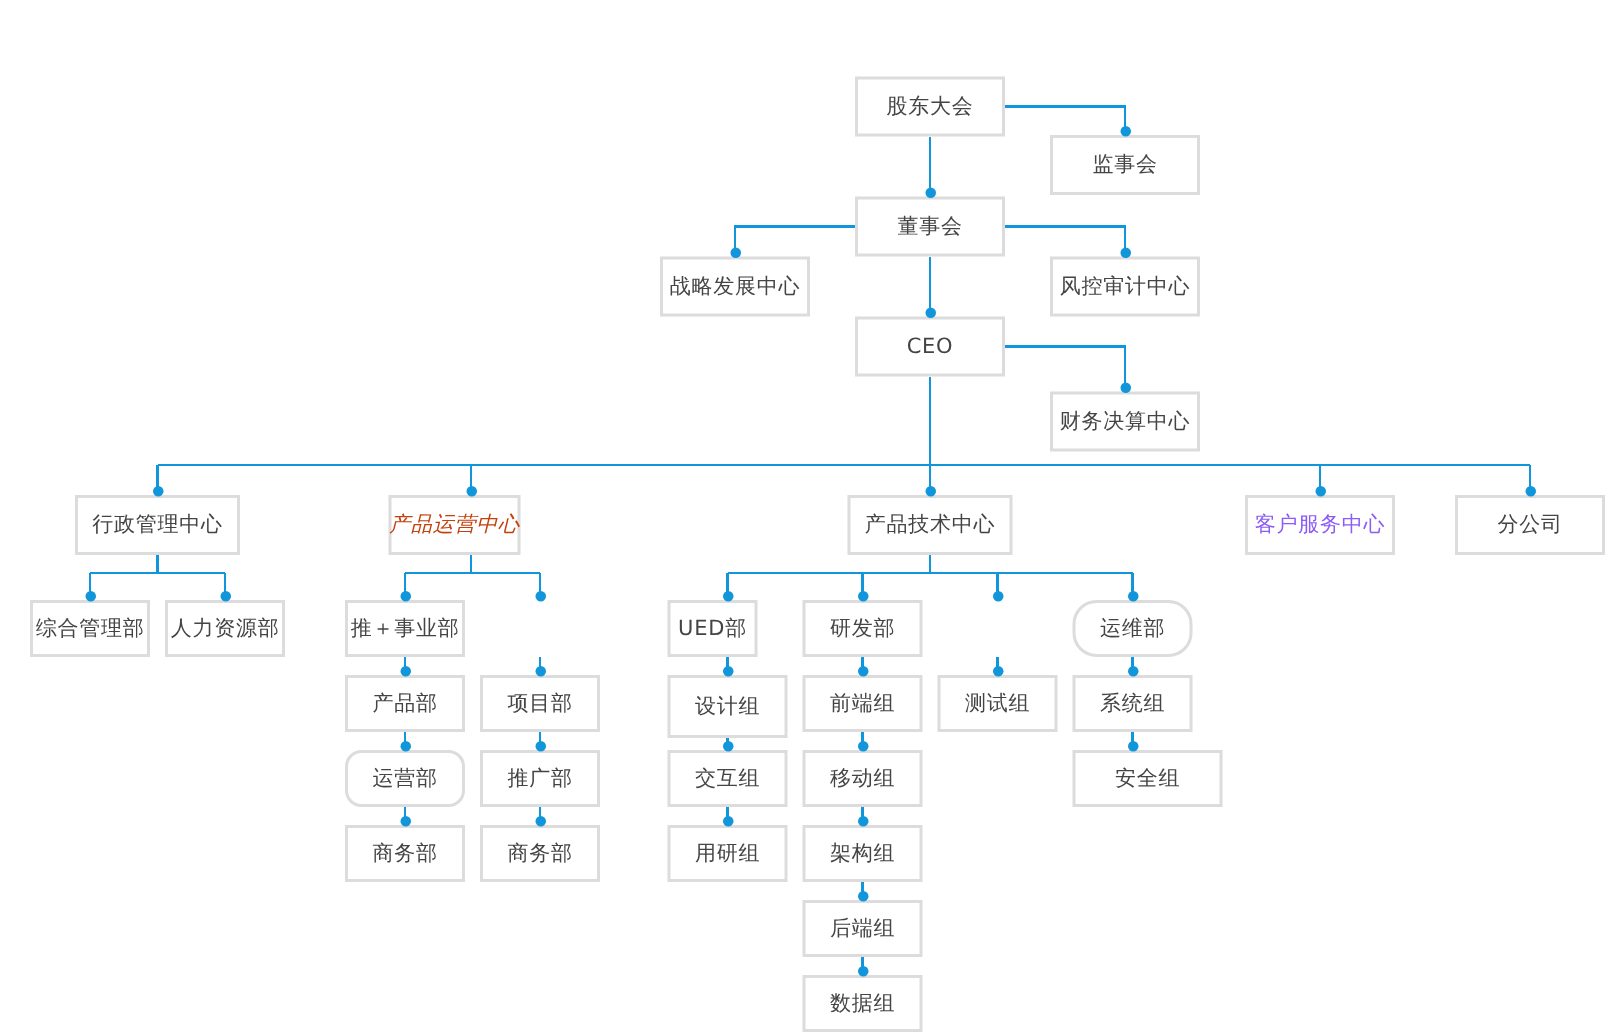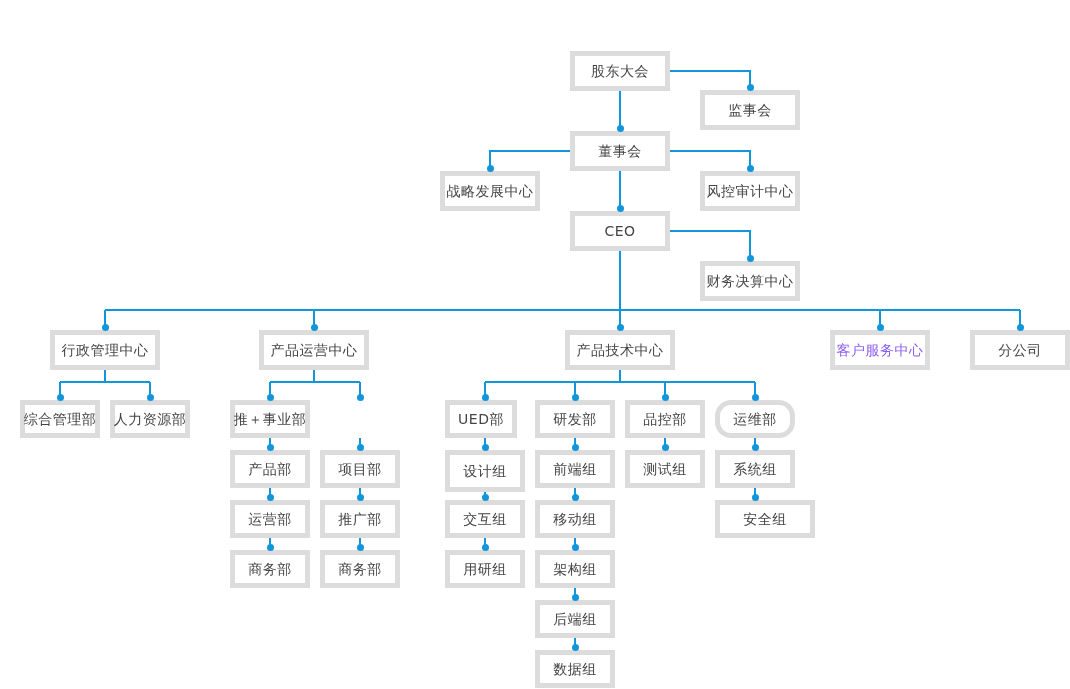--- a/index.html
+++ b/index.html
@@ -22,21 +22,21 @@
     position: absolute;
     left: 0;
     top: 0;
     width: 1070px;
     height: 689px;
     pointer-events: none;
   }
   .node-box {
     position: absolute;
     box-sizing: border-box;
-    border: 5px solid #0f172a;
+    border: 2px solid #0f172a;
     background: #ffffff;
     color: #444444;
     font-size: 14px;
     line-height: 1;
     display: flex;
     align-items: center;
     justify-content: center;
     text-align: center;
     white-space: nowrap;
     letter-spacing: 0.5px;
@@ -122,21 +122,21 @@
     </div>
     <div class="node-box" style="left: 570px; top: 211px; width: 100px; height: 40px; border-color: rgb(220, 220, 220); color: rgb(68, 68, 68);">
       <span class="node-label">CEO</span>
     </div>
     <div class="node-box" style="left: 700px; top: 261px; width: 100px; height: 40px; border-color: rgb(220, 220, 220); color: rgb(68, 68, 68);">
       <span class="node-label">财务决算中心</span>
     </div>
     <div class="node-box" style="left: 50px; top: 330px; width: 110px; height: 40px; border-color: rgb(220, 220, 220); color: rgb(68, 68, 68);">
       <span class="node-label">行政管理中心</span>
     </div>
-    <div class="node-box" style="left: 259px; top: 330px; width: 110px; height: 40px; border-color: rgb(220, 220, 220); color: #404040;">
+    <div class="node-box" style="left: 259px; top: 330px; width: 88px; height: 40px; border-color: rgb(220, 220, 220); color: #c2410c; font-style: italic;">
       <span class="node-label">产品运营中心</span>
     </div>
     <div class="node-box" style="left: 565px; top: 330px; width: 110px; height: 40px; border-color: rgb(220, 220, 220); color: rgb(68, 68, 68);">
       <span class="node-label">产品技术中心</span>
     </div>
     <div class="node-box" style="left: 830px; top: 330px; width: 100px; height: 40px; border-color: rgb(220, 220, 220); color: #8b5cf6;">
       <span class="node-label">客户服务中心</span>
     </div>
     <div class="node-box" style="left: 970px; top: 330px; width: 100px; height: 40px; border-color: rgb(220, 220, 220); color: rgb(68, 68, 68);">
       <span class="node-label">分公司</span>
@@ -146,36 +146,36 @@
     </div>
     <div class="node-box" style="left: 110px; top: 400px; width: 80px; height: 38px; border-color: rgb(220, 220, 220); color: rgb(68, 68, 68);">
       <span class="node-label">人力资源部</span>
     </div>
     <div class="node-box" style="left: 230px; top: 400px; width: 80px; height: 38px; border-color: rgb(220, 220, 220); color: rgb(68, 68, 68);">
       <span class="node-label">推＋事业部</span>
     </div>
     <div class="node-box" style="left: 230px; top: 450px; width: 80px; height: 38px; border-color: rgb(220, 220, 220); color: rgb(68, 68, 68);">
       <span class="node-label">产品部</span>
     </div>
-    <div class="node-box" style="left: 230px; top: 500px; width: 80px; height: 38px; border-color: rgb(220, 220, 220); color: rgb(68, 68, 68);">
+    <div class="node-box" style="left: 230px; top: 500px; width: 80px; height: 38px; border-color: rgb(220, 220, 220); color: rgb(68, 68, 68); border-radius: 11px;">
       <span class="node-label">运营部</span>
     </div>
     <div class="node-box" style="left: 230px; top: 550px; width: 80px; height: 38px; border-color: rgb(220, 220, 220); color: rgb(68, 68, 68);">
       <span class="node-label">商务部</span>
     </div>
     <div class="node-box" style="left: 320px; top: 450px; width: 80px; height: 38px; border-color: rgb(220, 220, 220); color: rgb(68, 68, 68);">
       <span class="node-label">项目部</span>
     </div>
     <div class="node-box" style="left: 320px; top: 500px; width: 80px; height: 38px; border-color: rgb(220, 220, 220); color: rgb(68, 68, 68);">
       <span class="node-label">推广部</span>
     </div>
     <div class="node-box" style="left: 320px; top: 550px; width: 80px; height: 38px; border-color: rgb(220, 220, 220); color: rgb(68, 68, 68);">
       <span class="node-label">商务部</span>
     </div>
-    <div class="node-box" style="left: 445px; top: 400px; width: 72px; height: 38px; border-color: rgb(220, 220, 220); color: rgb(68, 68, 68);">
+    <div class="node-box" style="left: 445px; top: 400px; width: 60px; height: 38px; border-color: rgb(220, 220, 220); color: rgb(68, 68, 68);">
       <span class="node-label">UED部</span>
     </div>
     <div class="node-box" style="left: 445px; top: 450px; width: 80px; height: 42px; border-color: rgb(220, 220, 220); color: rgb(68, 68, 68);">
       <span class="node-label">设计组</span>
     </div>
     <div class="node-box" style="left: 445px; top: 500px; width: 80px; height: 38px; border-color: rgb(220, 220, 220); color: rgb(68, 68, 68);">
       <span class="node-label">交互组</span>
     </div>
     <div class="node-box" style="left: 445px; top: 550px; width: 80px; height: 38px; border-color: rgb(220, 220, 220); color: rgb(68, 68, 68);">
       <span class="node-label">用研组</span>
@@ -190,23 +190,20 @@
       <span class="node-label">移动组</span>
     </div>
     <div class="node-box" style="left: 535px; top: 550px; width: 80px; height: 38px; border-color: rgb(220, 220, 220); color: rgb(68, 68, 68);">
       <span class="node-label">架构组</span>
     </div>
     <div class="node-box" style="left: 535px; top: 600px; width: 80px; height: 38px; border-color: rgb(220, 220, 220); color: rgb(68, 68, 68);">
       <span class="node-label">后端组</span>
     </div>
     <div class="node-box" style="left: 535px; top: 650px; width: 80px; height: 38px; border-color: rgb(220, 220, 220); color: rgb(68, 68, 68);">
       <span class="node-label">数据组</span>
-    </div>
-    <div class="node-box" style="left: 625px; top: 400px; width: 80px; height: 38px; border-color: rgb(220, 220, 220); color: rgb(68, 68, 68);">
-      <span class="node-label">品控部</span>
     </div>
     <div class="node-box" style="left: 625px; top: 450px; width: 80px; height: 38px; border-color: rgb(220, 220, 220); color: rgb(68, 68, 68);">
       <span class="node-label">测试组</span>
     </div>
     <div class="node-box" style="left: 715px; top: 400px; width: 80px; height: 38px; border-color: rgb(220, 220, 220); color: rgb(68, 68, 68); border-radius: 16px;">
       <span class="node-label">运维部</span>
     </div>
     <div class="node-box" style="left: 715px; top: 450px; width: 80px; height: 38px; border-color: rgb(220, 220, 220); color: rgb(68, 68, 68);">
       <span class="node-label">系统组</span>
     </div>

